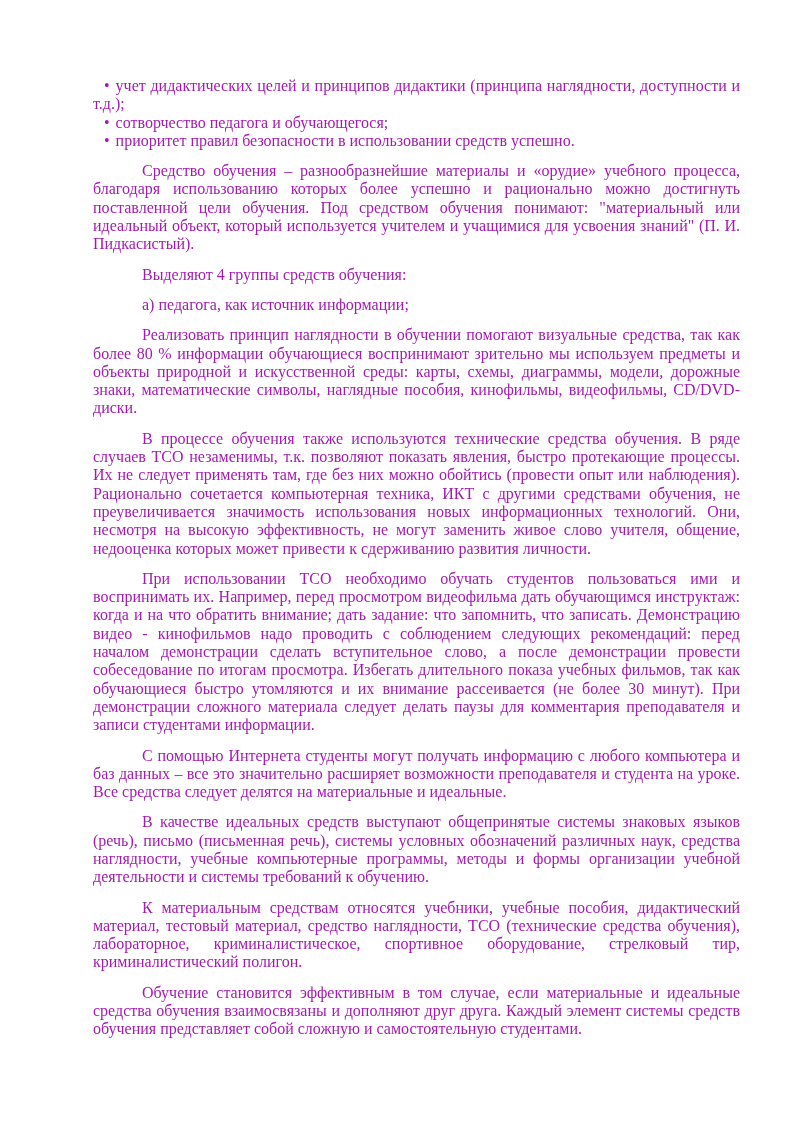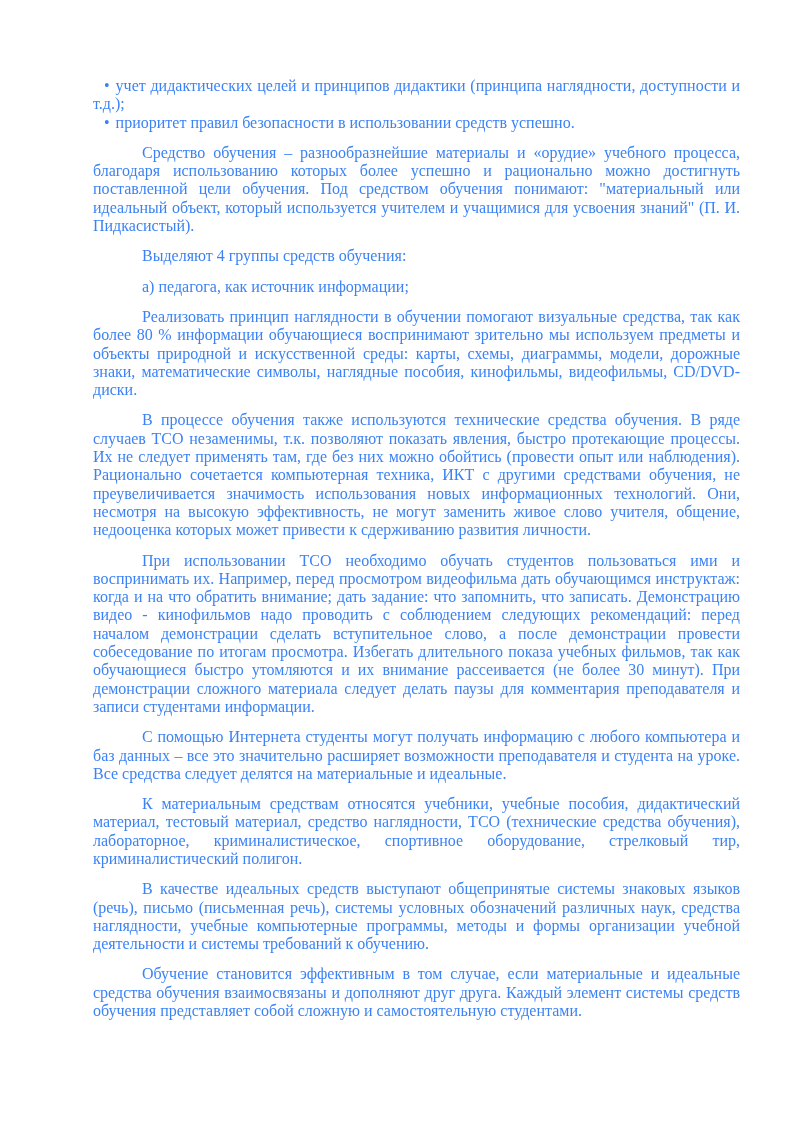--- a/index.html
+++ b/index.html
@@ -23,21 +23,21 @@
     background: #ffffff;
   }
   .content {
     position: absolute;
     left: 93px;
     top: 77px;
     width: 647px;
     font-family: "Liberation Serif", "DejaVu Serif", serif;
     font-size: 16px;
     line-height: 18.3px;
-    color: #3b82f6;
+    color: #a21caf;
     text-align: justify;
   }
   .content p {
     margin: 0;
     padding: 0;
   }
   p.bullet {
     text-indent: 11px;
   }
   p.para {
@@ -49,39 +49,40 @@
   }
 </style>
 </head>
 <body>
 
 <div class="page">
   <div class="content">
 
     <p class="bullet"><span class="marker">•</span><span>учет дидактических целей и принципов дидактики (принципа наглядности, доступности и т.д.);</span></p>
 
+    <p class="bullet"><span class="marker">•</span><span>сотворчество педагога и обучающегося;</span></p>
 
     <p class="bullet"><span class="marker">•</span><span>приоритет правил безопасности в использовании средств успешно.</span></p>
 
     <p class="para">Средство обучения – разнообразнейшие материалы и «орудие» учебного процесса, благодаря использованию которых более успешно и рационально можно достигнуть поставленной цели обучения. Под средством обучения понимают: "материальный или идеальный объект, который используется учителем и учащимися для усвоения знаний" (П. И. Пидкасистый).</p>
 
 
     <p class="para">Выделяют 4 группы средств обучения:</p>
 
     <p class="para">а) педагога, как источник информации;</p>
 
 
     <p class="para">Реализовать принцип наглядности в обучении помогают визуальные средства, так как более 80 % информации обучающиеся воспринимают зрительно мы используем предметы и объекты природной и искусственной среды: карты, схемы, диаграммы, модели, дорожные знаки, математические символы, наглядные пособия, кинофильмы, видеофильмы, CD/DVD-диски.</p>
 
     <p class="para">В процессе обучения также используются технические средства обучения. В ряде случаев ТСО незаменимы, т.к. позволяют показать явления, быстро протекающие процессы. Их не следует применять там, где без них можно обойтись (провести опыт или наблюдения). Рационально сочетается компьютерная техника, ИКТ с другими средствами обучения, не преувеличивается значимость использования новых информационных технологий. Они, несмотря на высокую эффективность, не могут заменить живое слово учителя, общение, недооценка которых может привести к сдерживанию развития личности.</p>
 
     <p class="para">При использовании ТСО необходимо обучать студентов пользоваться ими и воспринимать их. Например, перед просмотром видеофильма дать обучающимся инструктаж: когда и на что обратить внимание; дать задание: что запомнить, что записать. Демонстрацию видео - кинофильмов надо проводить с соблюдением следующих рекомендаций: перед началом демонстрации сделать вступительное слово, а после демонстрации провести собеседование по итогам просмотра. Избегать длительного показа учебных фильмов, так как обучающиеся быстро утомляются и их внимание рассеивается (не более 30 минут). При демонстрации сложного материала следует делать паузы для комментария преподавателя и записи студентами информации.</p>
 
     <p class="para">С помощью Интернета студенты могут получать информацию с любого компьютера и баз данных – все это значительно расширяет возможности преподавателя и студента на уроке. Все средства следует делятся на материальные и идеальные.</p>
 
+    <p class="para">В качестве идеальных средств выступают общепринятые системы знаковых языков (речь), письмо (письменная речь), системы условных обозначений различных наук, средства наглядности, учебные компьютерные программы, методы и формы организации учебной деятельности и системы требований к обучению.</p>
+
     <p class="para">К материальным средствам относятся учебники, учебные пособия, дидактический материал, тестовый материал, средство наглядности, ТСО (технические средства обучения), лабораторное, криминалистическое, спортивное оборудование, стрелковый тир, криминалистический полигон.</p>
-
-    <p class="para">В качестве идеальных средств выступают общепринятые системы знаковых языков (речь), письмо (письменная речь), системы условных обозначений различных наук, средства наглядности, учебные компьютерные программы, методы и формы организации учебной деятельности и системы требований к обучению.</p>
 
     <p class="para">Обучение становится эффективным в том случае, если материальные и идеальные средства обучения взаимосвязаны и дополняют друг друга. Каждый элемент системы средств обучения представляет собой сложную и самостоятельную студентами.</p>
 
   </div>
 </div>
 
 </body></html>

